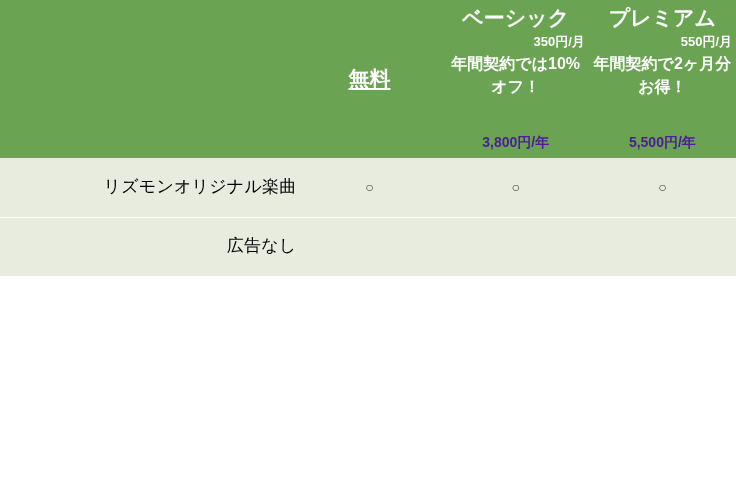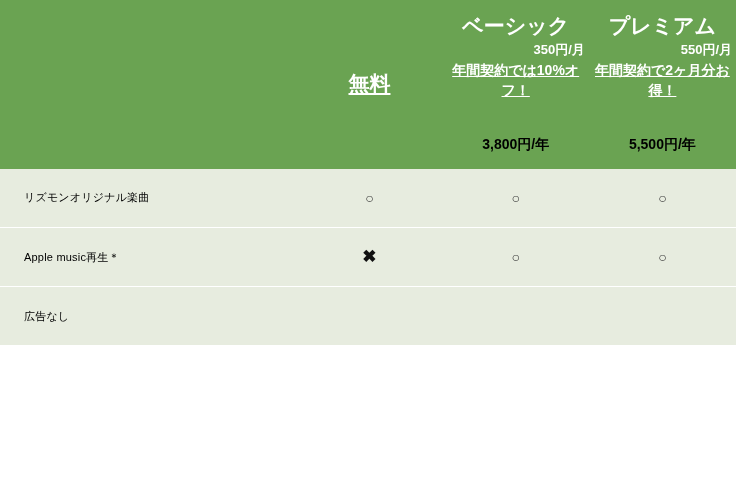--- a/index.html
+++ b/index.html
@@ -21,21 +21,21 @@
   }
   table.pricing col.c-feature { width: 296px; }
   table.pricing col.c-plan { width: 146px; }
   table.pricing col.c-plan-wide { width: 147px; }
 
   thead th {
     background: #6aa352;
     color: #ffffff;
     vertical-align: middle;
     text-align: center;
-    padding: 14px 4px;
+    padding: 6px 4px;
     border: none;
     height: 130px;
     box-sizing: border-box;
   }
   thead th.feature-head {
     background: #6aa352;
   }
   .plan-name {
     font-size: 21px;
     font-weight: bold;
@@ -48,43 +48,43 @@
     text-decoration: underline;
   }
   .plan-price {
     font-size: 13px;
     font-weight: bold;
     line-height: 1.45;
     display: block;
     text-align: right;
   }
   .plan-note {
-    font-size: 14px;
+    font-size: 16px;
     font-weight: bold;
     line-height: 1.45;
     display: block;
-    text-decoration: underline;
   }
   .plan-year {
     font-size: 14px;
     font-weight: bold;
     line-height: 1.45;
     display: block;
-    color: #000000;
+    color: #4c1d95;
     margin-top: 34px;
   }
 
   tbody td {
     border-bottom: 1px solid #ffffff;
-    padding: 0 0 0 24px;
+    padding: 0 0 0 0;
     height: 59px;
     box-sizing: border-box;
     vertical-align: middle;
-    font-size: 11px;
+    font-size: 17px;
     line-height: 1.35;
+    text-align: right;
   }
   tbody tr.odd td { background: #e7ecdf; }
   tbody tr.even td { background: #eef1e9; }
 
   tbody td.mark {
     text-align: center;
     padding: 0;
     font-size: 15px;
   }
   .mark-yes {
@@ -134,25 +134,19 @@
     </tr>
   </thead>
   <tbody>
     <tr class="odd">
       <td class="feature-cell">リズモンオリジナル楽曲</td>
       <td class="mark"><span class="mark-yes">○</span></td>
       <td class="mark"><span class="mark-yes">○</span></td>
       <td class="mark"><span class="mark-yes">○</span></td>
     </tr>
     <tr class="odd">
-      <td class="feature-cell">Apple music再生＊</td>
-      <td class="mark"><span class="mark-no">✖</span></td>
-      <td class="mark"><span class="mark-yes">○</span></td>
-      <td class="mark"><span class="mark-yes">○</span></td>
-    </tr>
-    <tr class="odd">
       <td class="feature-cell">広告なし</td>
       <td class="mark"></td>
       <td class="mark"></td>
       <td class="mark"></td>
     </tr>
   </tbody>
 </table>
 
 </body></html>

